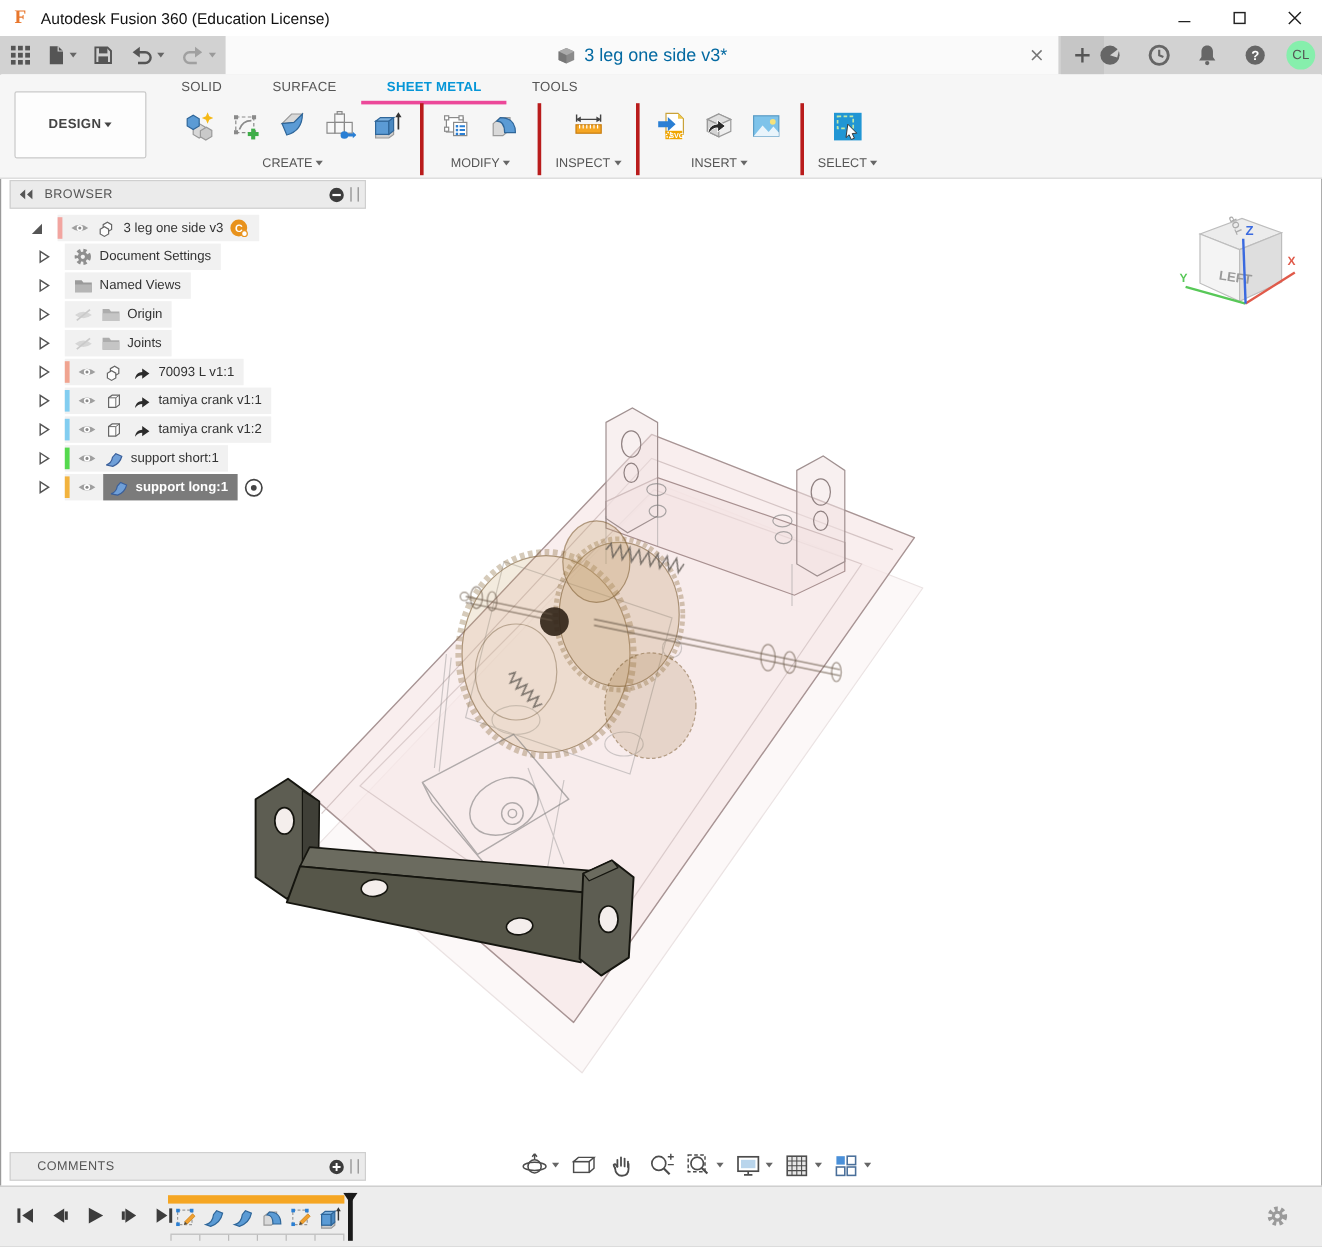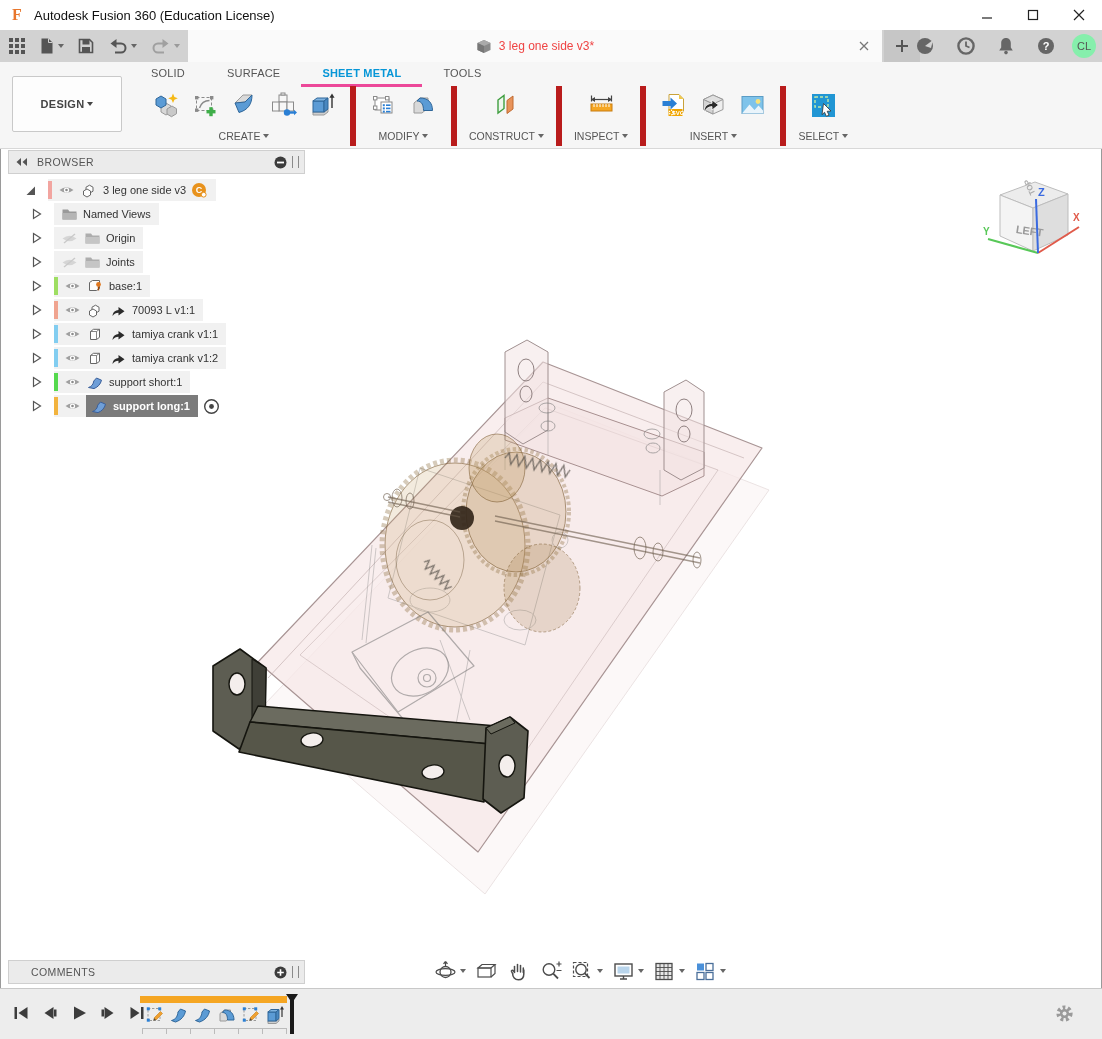--- a/index.html
+++ b/index.html
@@ -11,35 +11,35 @@
   .wtitle{margin-left:8px;font-size:13px;color:#111;}
   .wctrls{margin-left:auto;display:flex;align-items:center;height:30px;}
   .wbtn{width:46px;height:30px;display:flex;align-items:center;justify-content:center;}
   
   .qat{position:absolute;left:0;top:30px;width:1102px;height:32px;background:#d2d2d2;}
   .qat-left{position:absolute;left:4px;top:0;height:32px;display:flex;align-items:center;gap:4px;}
   .qbtn{height:28px;display:flex;align-items:center;justify-content:center;padding:0 5px;}
   .caret{display:inline-block;width:0;height:0;border-left:3.5px solid transparent;border-right:3.5px solid transparent;border-top:4px solid #666;margin-left:3px;}
   .caret.dim{border-top-color:#9a9a9a;}
   .doctab{position:absolute;left:188px;top:0;width:694px;height:32px;background:#fafafa;display:flex;align-items:center;justify-content:center;}
-  .doctab .dlabel{font-size:12px;color:#ef4444;margin-left:7px;}
+  .doctab .dlabel{font-size:15px;color:#0369a1;margin-left:7px;}
   .tabclose{position:absolute;right:10px;top:8px;width:16px;height:16px;display:flex;align-items:center;justify-content:center;}
   .plusbtn{position:absolute;left:884px;top:0;width:36px;height:32px;background:#c6c6c6;display:flex;align-items:center;justify-content:center;}
   .qat-right{position:absolute;right:6px;top:0;height:32px;display:flex;align-items:center;gap:11px;}
   .avatar{width:24px;height:24px;border-radius:50%;background:#86efac;display:flex;align-items:center;justify-content:center;
           font-size:11px;color:#555;}
   
   .ribbon{position:absolute;left:0;top:62px;width:1102px;height:86px;background:#f6f6f6;border-bottom:1px solid #d8d8d8;}
   .design-btn{position:absolute;left:12px;top:14px;width:108px;height:54px;background:#fdfdfd;border:1px solid #c9c9c9;border-radius:2px;
               display:flex;align-items:center;justify-content:center;font-size:11px;font-weight:bold;color:#444;letter-spacing:.3px;}
   .rtabs{position:absolute;left:130px;top:0;height:24px;display:flex;}
   .rtab{padding:0 21px;height:22px;display:flex;align-items:center;font-size:11px;color:#555;letter-spacing:.2px;}
   .rtab.active{color:#0696d7;border-bottom:3px solid #ec4899;font-weight:bold;}
   .groups{position:absolute;left:138px;top:24px;height:60px;display:flex;align-items:stretch;}
-  .group{display:flex;flex-direction:column;align-items:center;justify-content:space-between;padding:2px 12px 4px 12px;border-right:6px solid #b91c1c;}
+  .group{display:flex;flex-direction:column;align-items:center;justify-content:space-between;padding:2px 12px 4px 12px;border-right:3px solid #b91c1c;}
   .group:last-child{border-right:none;}
   .gicons{display:flex;align-items:center;gap:7px;}
   .gbtn{width:32px;height:34px;display:flex;align-items:center;justify-content:center;}
   .glabel{font-size:10.5px;color:#555;display:flex;align-items:center;}
   
   .browser{position:absolute;left:8px;top:150px;width:297px;}
   .phead{height:22px;background:#ebebeb;border:1px solid #cfcfcf;display:flex;align-items:center;font-size:10.5px;color:#555;letter-spacing:.4px;}
   .phead .ptitle{margin-left:8px;}
   .phead .pright{margin-left:auto;display:flex;align-items:center;gap:5px;margin-right:5px;}
   .grip{width:5px;height:12px;border-left:1px solid #8a8a8a;border-right:1px solid #8a8a8a;}
@@ -304,34 +304,20 @@
             </svg>
           </div>
         </div>
         <div class="glabel">
           <span>MODIFY</span>
             <span class="caret"></span>
         </div>
       </div>
 
 
-      <div class="group">
-        <div class="gicons">
-          <div class="gbtn">
-            <svg width="27" height="27" viewBox="0 0 27 27">
-              <path d="M5 8 l6 -4.5 v13 l-6 4.5 z" fill="#eef6ee" stroke="#3f9e3f" stroke-width="1.4"></path>
-              <path d="M14 8.5 l6 -4.5 v13 l-6 4.5 z" fill="#e8935a" stroke="#c06a30"></path>
-            </svg>
-          </div>
-        </div>
-        <div class="glabel">
-          <span>CONSTRUCT</span>
-            <span class="caret"></span>
-        </div>
-      </div>
 
       <div class="group">
         <div class="gicons">
           <div class="gbtn">
             <svg width="27" height="27" viewBox="0 0 27 27">
               <path d="M3.5 7.5 h20" stroke="#444" stroke-width="1.2"></path>
               <path d="M3 7.5 l4 -2.4 v4.8 z M24 7.5 l-4 -2.4 v4.8 z" fill="#444"></path>
               <path d="M3.5 3.5 v6 M23.5 3.5 v6" stroke="#444" stroke-width="1.2"></path>
               <rect x="3" y="12" width="21" height="7" fill="#f5a623" stroke="#c87d10"></rect>
               <g stroke="#fff" stroke-width="1">
@@ -552,20 +538,37 @@
           </span>
           <span class="lbl">3 leg one side v3</span>
           <svg width="17" height="17">
             <circle cx="8" cy="8" r="7" fill="#e8921c"></circle>
             <text x="8" y="11.3" text-anchor="middle" font-size="9" font-weight="bold" fill="#fff" font-family="Liberation Sans, sans-serif">C</text>
             <circle cx="12.7" cy="12.7" r="2.4" fill="#fff" stroke="#e8921c"></circle>
           </svg>
         </span>
       </div>
 
+      <div class="brow ind1">
+        <span class="exp">
+          <svg width="14" height="14">
+              <path d="M4.5 2.5 L11.5 7 L4.5 11.5 Z" fill="#fff" stroke="#555" stroke-width="1.2"></path>
+            </svg>
+        </span>
+        <span class="chip chippad" style="margin-left:10px">
+          <span class="ticon">
+            <svg width="16" height="16">
+                <circle cx="8" cy="8" r="4.6" fill="none" stroke="#8f8f8f" stroke-width="4.4" stroke-dasharray="2.3 2"></circle>
+                <circle cx="8" cy="8" r="4.2" fill="#8f8f8f"></circle>
+                <circle cx="8" cy="8" r="1.8" fill="#f1f1f1"></circle>
+              </svg>
+          </span>
+          <span class="lbl">Document Settings</span>
+        </span>
+      </div>
 
       <div class="brow ind1">
         <span class="exp">
           <svg width="14" height="14">
               <path d="M4.5 2.5 L11.5 7 L4.5 11.5 Z" fill="#fff" stroke="#555" stroke-width="1.2"></path>
             </svg>
         </span>
         <span class="chip chippad" style="margin-left:10px">
           <span class="ticon">
             <svg width="17" height="14">
@@ -620,45 +623,20 @@
           <span class="ticon">
             <svg width="17" height="14">
                 <path d="M1.5 2.5 h5.5 l1.5 2 h7 v8 h-14 z" fill="#adadad"></path>
                 <path d="M1.5 6 h14 v6.5 h-14 z" fill="#c5c5c5"></path>
               </svg>
           </span>
           <span class="lbl">Joints</span>
         </span>
       </div>
 
-      <div class="brow ind1">
-        <span class="exp">
-          <svg width="14" height="14">
-              <path d="M4.5 2.5 L11.5 7 L4.5 11.5 Z" fill="#fff" stroke="#555" stroke-width="1.2"></path>
-            </svg>
-        </span>
-        <span class="chip" style="margin-left:10px">
-          <span class="vbar" style="background-color: rgb(158, 222, 98);"></span>
-          <span class="ticon">
-            <svg width="17" height="12">
-                <path d="M1.5 6 Q8.5 0.5 15.5 6 Q8.5 11.5 1.5 6 Z" fill="#9f9f9f"></path>
-                <circle cx="8.5" cy="6" r="2.6" fill="#fff"></circle>
-                <circle cx="8.5" cy="6" r="1.3" fill="#8a8a8a"></circle>
-              </svg>
-          </span>
-          <span class="ticon">
-            <svg width="17" height="16">
-                <path d="M2.5 4.5 l3 -2 h7 v8 l-3 2 h-7 z" fill="#fdfdfd" stroke="#666"></path>
-                <circle cx="11.5" cy="6.5" r="2.4" fill="#e07820"></circle>
-                <path d="M11.5 8.8 v3.6" stroke="#a04808" stroke-width="1.4"></path>
-              </svg>
-          </span>
-          <span class="lbl">base:1</span>
-        </span>
-      </div>
 
       <div class="brow ind1">
         <span class="exp">
           <svg width="14" height="14">
               <path d="M4.5 2.5 L11.5 7 L4.5 11.5 Z" fill="#fff" stroke="#555" stroke-width="1.2"></path>
             </svg>
         </span>
         <span class="chip" style="margin-left:10px">
           <span class="vbar" style="background-color: rgb(240, 164, 144);"></span>
           <span class="ticon">

